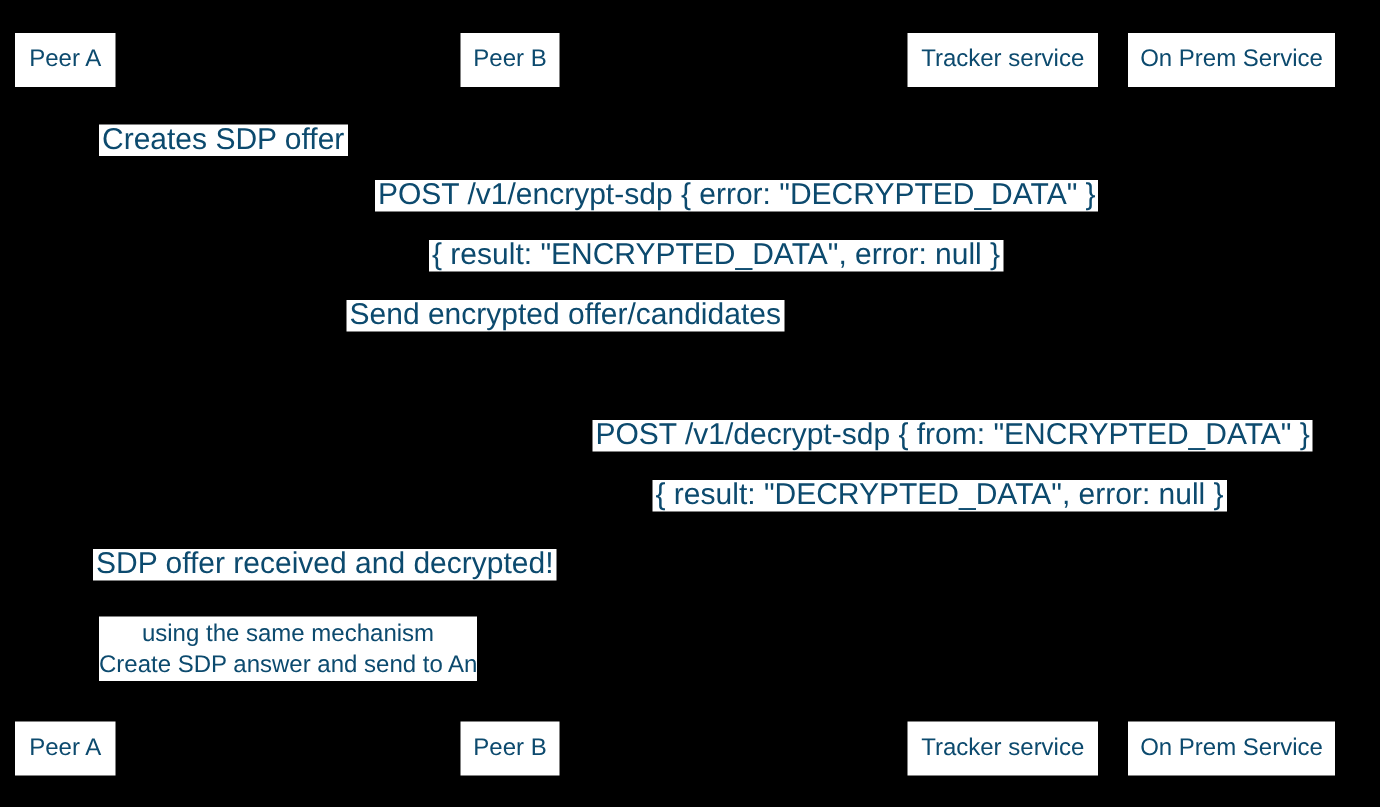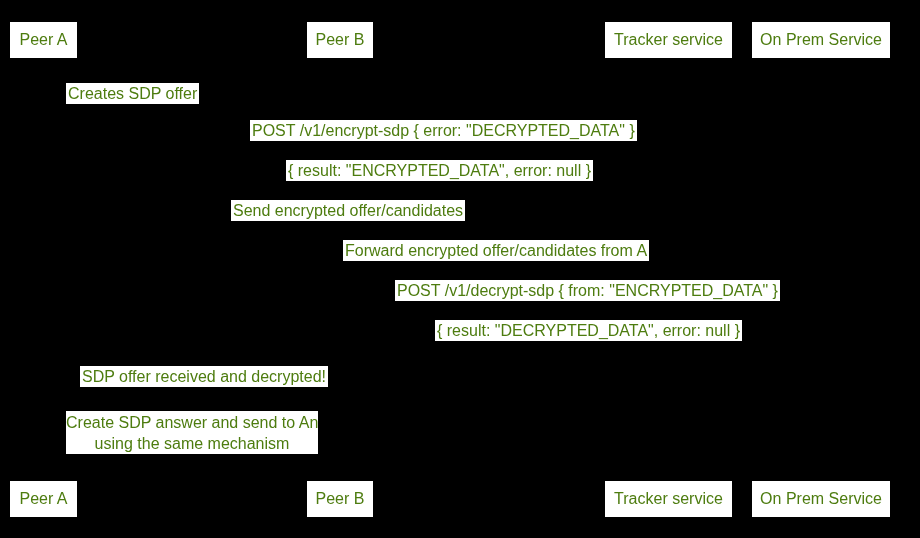--- a/index.html
+++ b/index.html
@@ -7,21 +7,21 @@
     padding: 0;
     background: #000000;
   }
   .canvas {
     position: relative;
     width: 920px;
     height: 538px;
     background: #000000;
     overflow: hidden;
     font-family: "Liberation Sans", sans-serif;
-    color: #4d7c0f;
+    color: #0c4a6e;
   }
   .lifeline {
     position: absolute;
     top: 57px;
     height: 424px;
     width: 1px;
     background: #000000; 
   }
   .participant {
     position: absolute;
@@ -29,21 +29,21 @@
     background: #ffffff;
     display: flex;
     align-items: center;
     justify-content: center;
     font-size: 16px;
     white-space: nowrap;
   }
   .mlabel {
     position: absolute;
     background: #ffffff;
-    font-size: 16px;
+    font-size: 20px;
     line-height: 21px;
     height: 21px;
     padding: 0 2px;
     white-space: nowrap;
   }
   .note-multiline {
     position: absolute;
     background: #ffffff;
     font-size: 16px;
     line-height: 21px;
@@ -80,31 +80,30 @@
   </div>
 
   <div class="mlabel" style="left:66px;top:83px">Creates SDP offer</div>
 
   <div class="mlabel" style="left:250px;top:120px">POST /v1/encrypt-sdp { error: "DECRYPTED_DATA" }</div>
 
   <div class="mlabel" style="left:286px;top:160px">{ result: "ENCRYPTED_DATA", error: null }</div>
 
   <div class="mlabel" style="left:231px;top:200px">Send encrypted offer/candidates</div>
 
-  <div class="mlabel" style="left:343px;top:240px">Forward encrypted offer/candidates from A</div>
 
   <div class="mlabel" style="left:395px;top:280px">POST /v1/decrypt-sdp { from: "ENCRYPTED_DATA" }</div>
 
   <div class="mlabel" style="left:435px;top:320px">{ result: "DECRYPTED_DATA", error: null }</div>
 
-  <div class="mlabel" style="left:80px;top:366px">SDP offer received and decrypted!</div>
+  <div class="mlabel" style="left:62px;top:366px">SDP offer received and decrypted!</div>
 
   <div class="note-multiline" style="left:66px;top:411px">
+    <span>using the same mechanism</span>
     <span>Create SDP answer and send to An</span>
-    <span>using the same mechanism</span>
   </div>
 
   <div class="participant" style="left:10px;top:481px;width:67px">
     <span>Peer A</span>
   </div>
   <div class="participant" style="left:307px;top:481px;width:66px">
     <span>Peer B</span>
   </div>
   <div class="participant" style="left:605px;top:481px;width:127px">
     <span>Tracker service</span>

